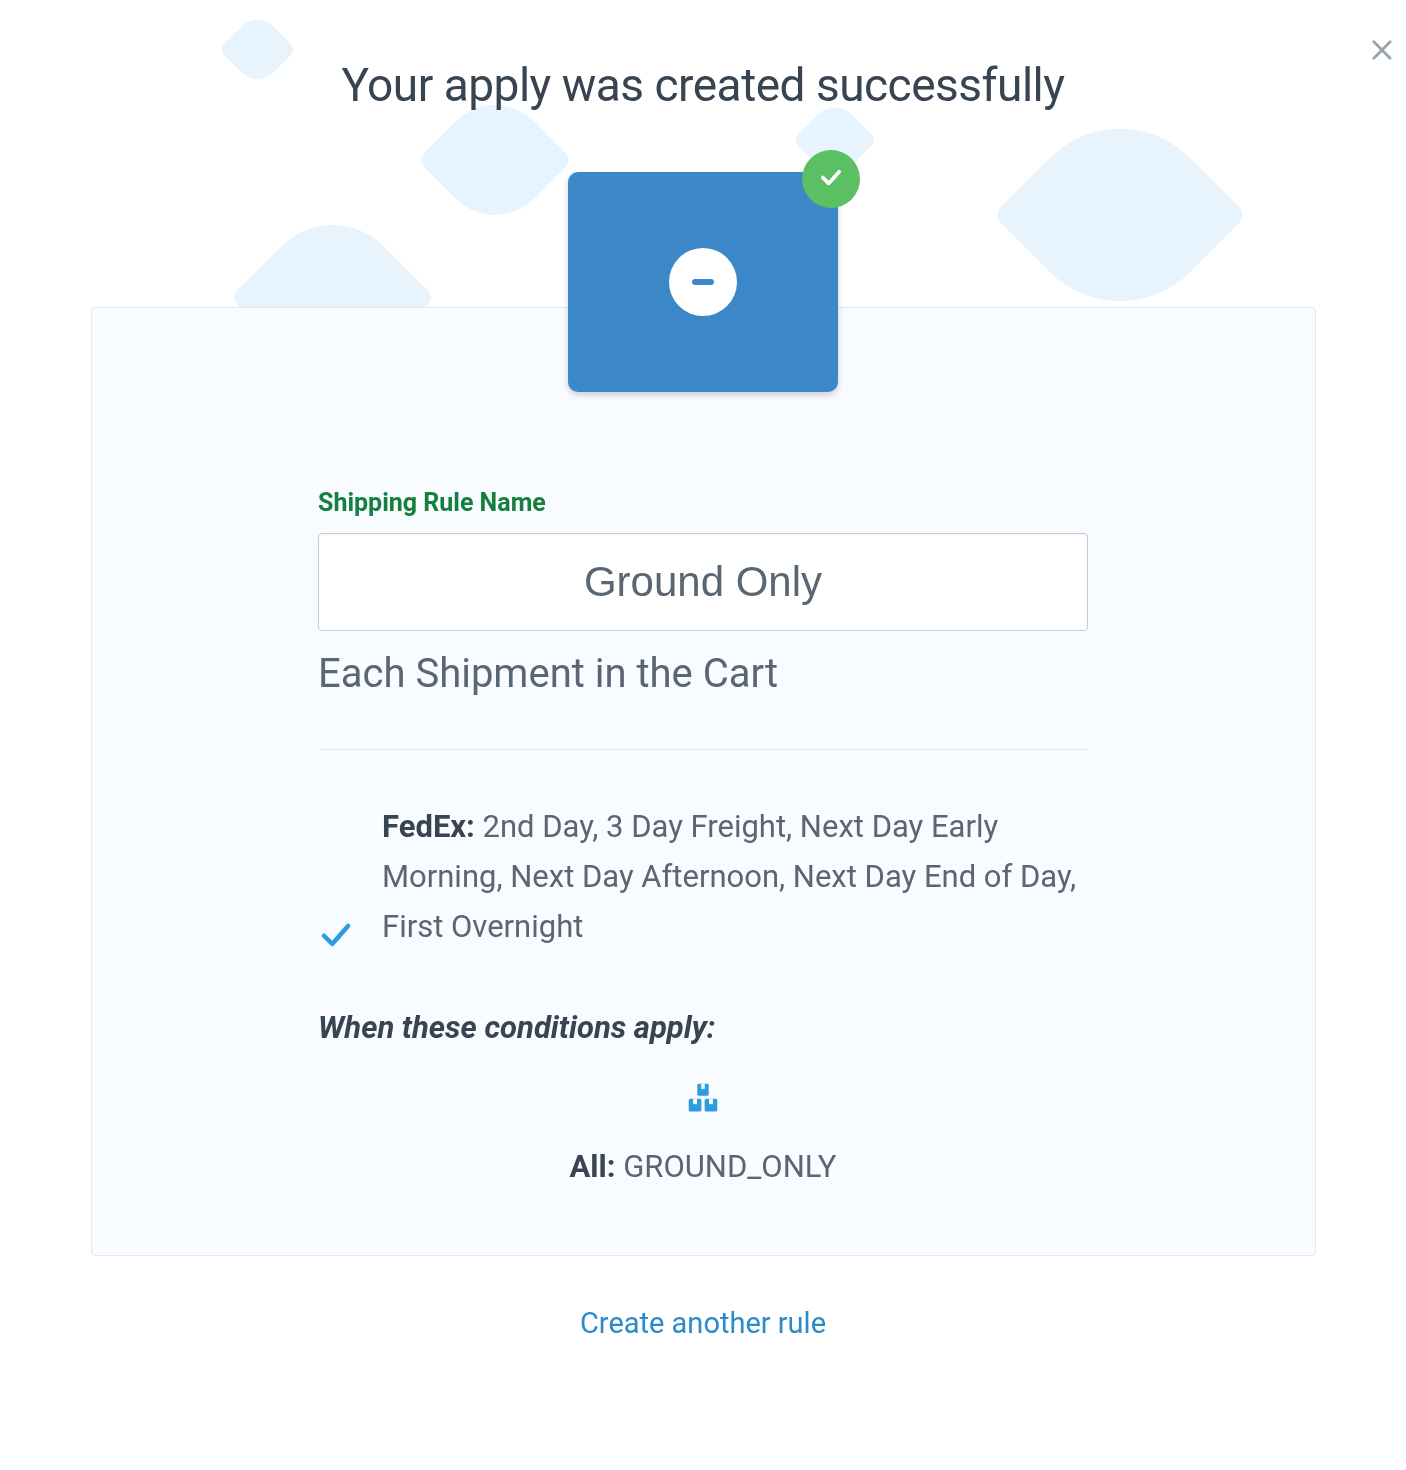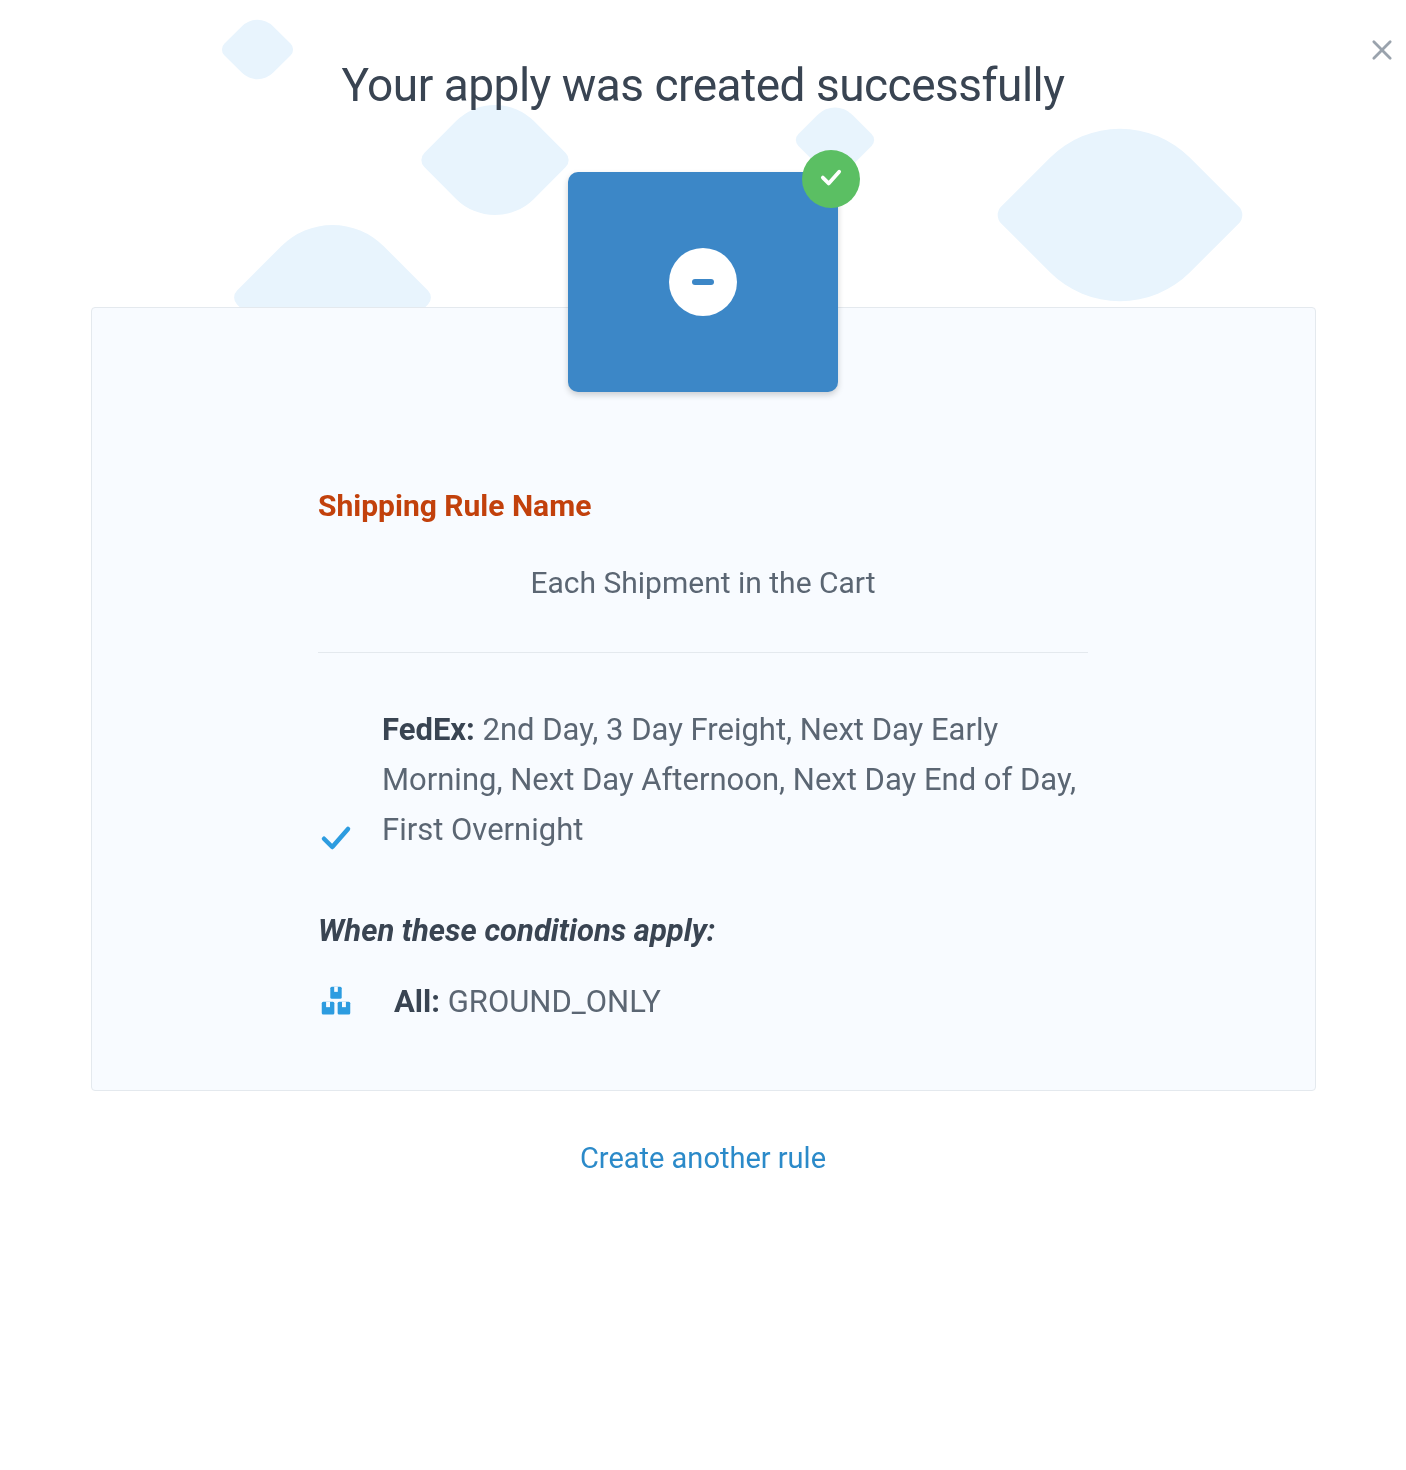--- a/index.html
+++ b/index.html
@@ -115,23 +115,23 @@
     background: #f8fbff;
     border: 1px solid #e4e9ee;
     border-radius: 4px;
     padding: 180px 0 70px;
   }
   .panel-inner {
     width: 770px;
     margin: 0 auto;
   }
   .field-label {
-    font-size: 30px;
+    font-size: 25px;
     font-weight: 700;
-    color: #c2410c;
+    color: #15803d;
     margin-bottom: 16px;
   }
   .name-input-wrap {
     width: 100%;
     background: #ffffff;
     border: 1px solid #c6ccd3;
     border-radius: 4px;
     padding: 24px 20px;
     text-align: center;
     box-shadow: inset 0 1px 2px rgba(0,0,0,0.04);
@@ -139,24 +139,23 @@
   .name-input {
     font-size: 42px;
     color: #5b6673;
     border: none;
     background: transparent;
     width: 100%;
     text-align: center;
     outline: none;
   }
   .subcaption {
-    text-align: center;
-    font-size: 30px;
+    font-size: 40px;
     color: #5b6673;
-    margin-top: 42px;
+    margin-top: 19px;
   }
   .divider {
     border: none;
     border-top: 1px solid #e4e9ee;
     margin: 52px 0 52px;
   }
   .section-head {
     font-size: 31px;
     font-weight: 700;
     color: #394452;
@@ -178,22 +177,23 @@
   .method-text {
     font-size: 31px;
     line-height: 1.62;
     color: #5b6673;
   }
   .method-text b { color: #394452; font-weight: 700; }
 
   .cond-row {
     display: flex;
     align-items: center;
-    gap: 40px;
+    gap: 32px;
     margin-top: 34px;
+    flex-direction: column;
   }
   .cond-icon {
     flex: 0 0 36px;
     width: 36px;
     height: 36px;
     color: #2d9ce0;
   }
   .cond-icon svg { width: 36px; height: 36px; }
   .cond-text {
     font-size: 31px;
@@ -260,20 +260,23 @@
           <polyline points="5 12.5 10 17.5 19 7.5"></polyline>
         </svg>
     </span>
   </div>
 </div>
 
 <div class="panel">
   <div class="panel-inner">
 
     <div class="field-label">Shipping Rule Name</div>
+    <div class="name-input-wrap">
+      <input class="name-input" type="text" value="Ground Only" style="">
+    </div>
 
     <div class="subcaption">Each Shipment in the Cart</div>
 
     <hr class="divider">
 
     <div class="method-row">
       <span class="method-icon">
         <svg viewBox="0 0 24 24" fill="none" stroke="currentColor" stroke-width="3" stroke-linecap="round" stroke-linejoin="round">
             <polyline points="4 12.5 9.5 18 20 6"></polyline>
           </svg>

